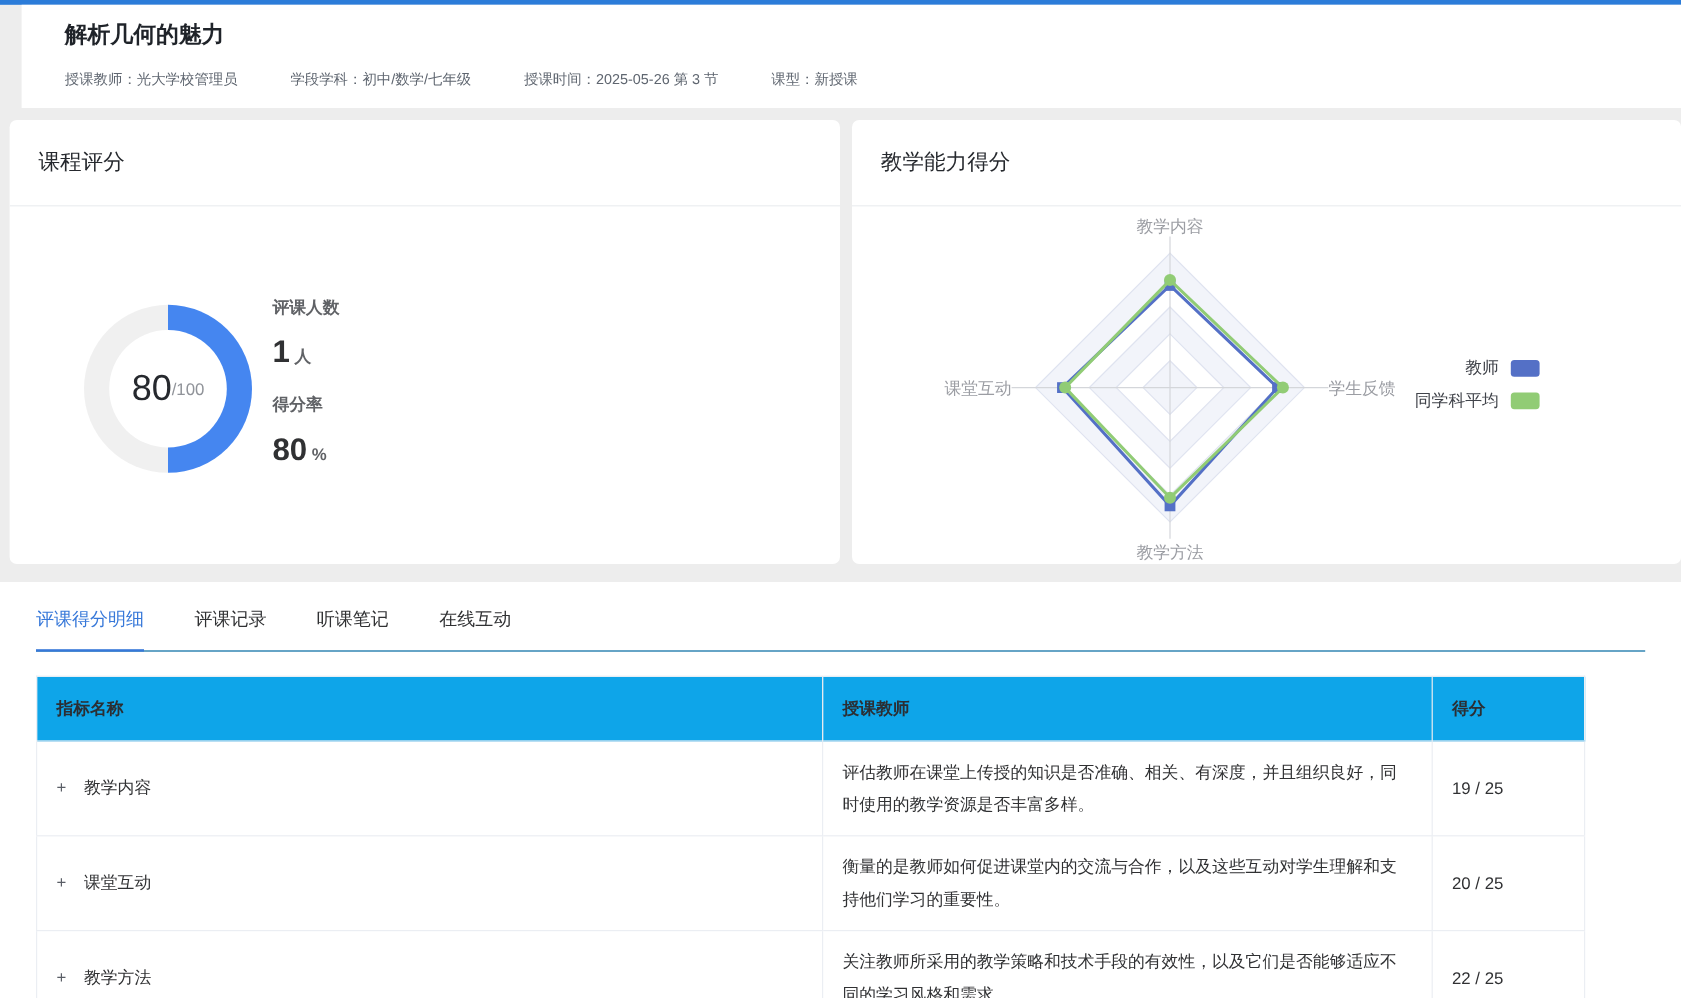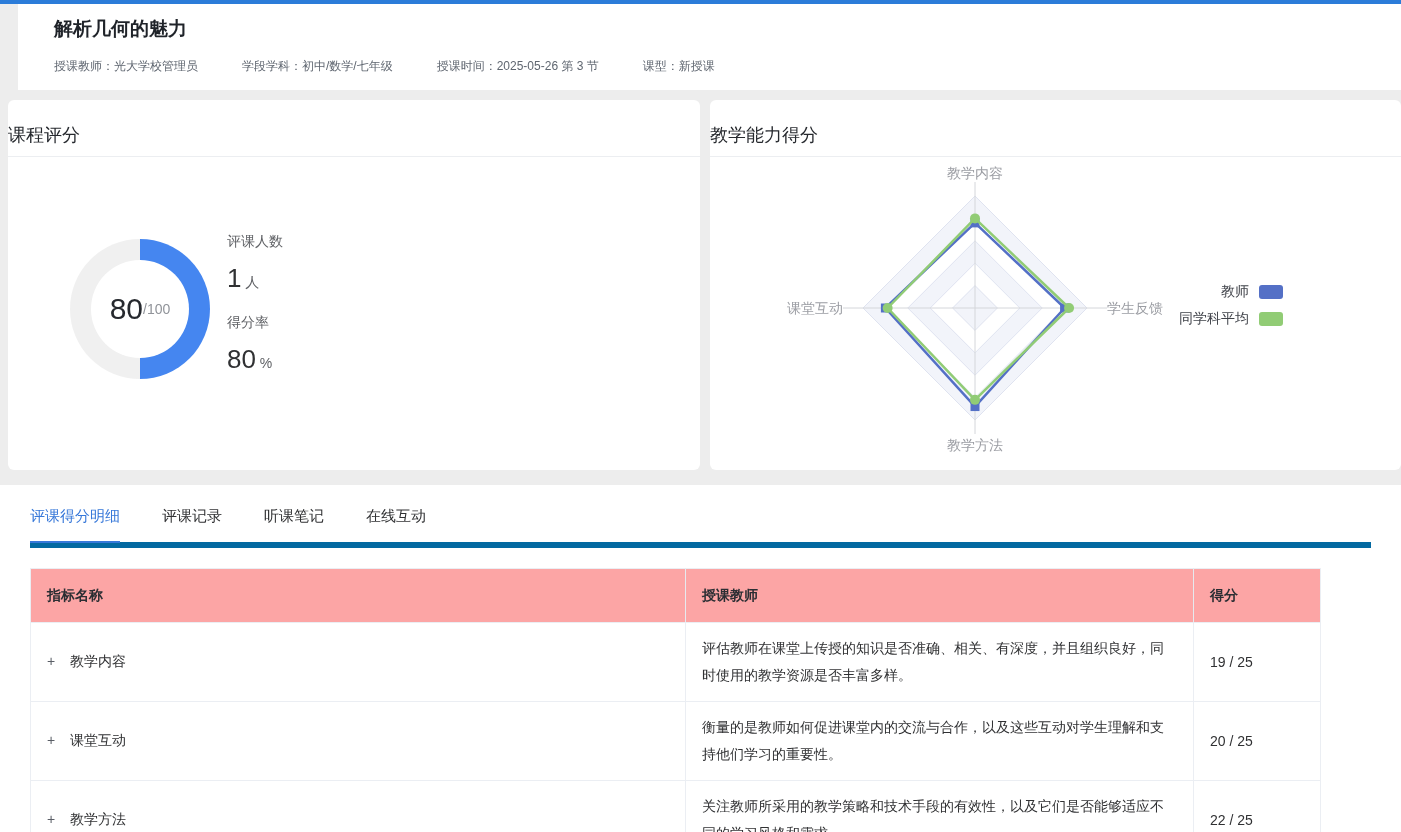--- a/index.html
+++ b/index.html
@@ -6,46 +6,46 @@
   html,body { width:1401px; height:832px; overflow:hidden; background:#ededed;
     font-family:"Liberation Sans","DejaVu Sans",sans-serif; color:#303133; }
   .topbar { height:4px; width:100%; }
   .page-header { background:#fff; height:86px; padding:12px 36px 0 36px;margin-left:18px; }
   .page-title { font-size:19px; font-weight:bold; color:#1f2329; margin-bottom:16px; }
   .meta-row { display:flex; gap:44px; font-size:12px; color:#5f6670; }
   .cards-row { display:flex; gap:10px; margin:10px 0 0 8px; height:370px; }
   .card { background:#fff; border-radius:6px; overflow:hidden; position:relative; }
   .card-left { width:692px; }
   .card-right { width:691px; }
-  .card-header { height:57px; line-height:70px; font-size:18px;
+  .card-header { height:72px; line-height:70px; padding-left:24px; font-size:18px;
      color:#26292e; border-bottom:1px solid #eceef1; }
   .card-body { position:relative; height:299px; }
   
   .donut { position:absolute; left:62px; top:82px; width:140px; height:140px; border-radius:50%; }
   .donut-hole { position:absolute; left:21px; top:21px; width:98px; height:98px; border-radius:50%;
      background:#fff; display:flex; align-items:center; justify-content:center; }
   .donut-score { font-size:30px; color:#26292e; }
   .donut-total { font-size:14px; color:#909399; }
-  .gauge-stats { position:absolute; left:219px; top:76px; }
+  .gauge-stats { position:absolute; left:219px; top:76px;font-weight:bold; }
   .stat-label { font-size:14px; color:#606266; margin-bottom:12px; }
   .stat-value { font-size:26px; color:#303133; margin-bottom:20px; }
   .stat-unit { font-size:14px; color:#606266; }
   
   .radar-legend { position:absolute; right:118px; top:126px; display:flex; flex-direction:column; gap:9px; }
   .legend-row { display:flex; align-items:center; justify-content:flex-end; gap:10px;
      font-size:14px; color:#40434a; }
   .legend-swatch { width:24px; height:14px; border-radius:3px; display:inline-block; }
   
   .bottom-card { background:#fff; margin-top:15px; height:400px; }
-  .tabbar { margin:0 30px; display:flex; gap:42px; padding-top:22px; border-bottom:6px solid #0369a1; }
+  .tabbar { margin:0 30px; display:flex; gap:42px; padding-top:22px; border-bottom:1px solid #0369a1; }
   .tab { font-size:15px; color:#303133; padding-bottom:15px; cursor:pointer; }
   .tab.active { border-bottom:2px solid transparent; margin-bottom:-1px; }
   .eval-table { margin:20px 30px 0 30px; width:1290px; border-collapse:collapse;
      border:1px solid #ebeef3; table-layout:fixed; font-size:14px; }
-  .eval-table th { background:#fca5a5; height:54px; text-align:left; padding:0 16px;
+  .eval-table th { background:#0ea5e9; height:54px; text-align:left; padding:0 16px;
      font-weight:bold; color:#2b2e33; border-right:1px solid #e6eaef; border-bottom:1px solid #ebeef3;font-family:Liberation Mono, monospace; }
   .eval-table td { height:77px; padding:12px 16px; border-right:1px solid #ebeef3;
      border-bottom:1px solid #ebeef3; vertical-align:middle; color:#303133; }
   .eval-table th:last-child, .eval-table td:last-child { border-right:none; }
   .col-name { width:655px; } .col-desc { width:508px; } .col-score { width:127px; }
   .expand-plus { display:inline-block; width:14px; color:#5a5e66; font-size:14px;
      margin-right:9px; cursor:pointer; }
   .desc-text { line-height:27px; }
   svg text { font-family:"Liberation Sans","DejaVu Sans",sans-serif; }
 </style>

